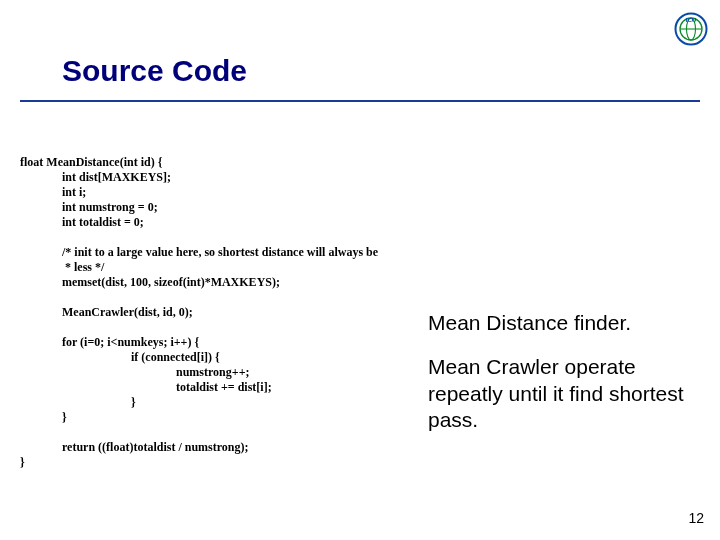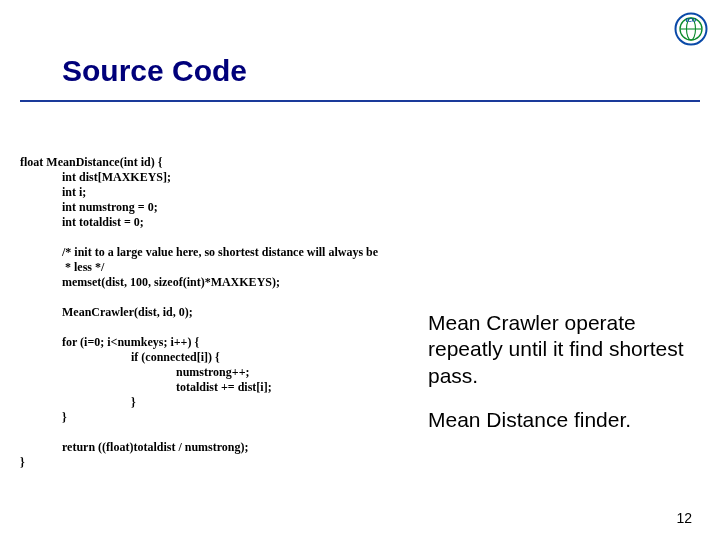--- a/index.html
+++ b/index.html
@@ -63,21 +63,21 @@
     font-family: Arial, Helvetica, sans-serif;
     font-size: 21px;
     line-height: 1.25;
     color: #000;
   }
   .explain p {
     margin: 0 0 18px 0;
   }
   .page-num {
     position: absolute;
-    right: 28px;
+    right: 16px;
     bottom: 14px;
     font-family: Arial, Helvetica, sans-serif;
     font-size: 14px;
     color: #000;
   }
 </style>
 </head>
 <body>
 
 <div class="slide">
@@ -111,19 +111,19 @@
                                      if (connected[i]) {
                                                     numstrong++;
                                                     totaldist += dist[i];
                                      }
               }
 
               return ((float)totaldist / numstrong);
 }</div>
 
   <div class="explain">
+    <p>Mean Distance finder.</p>
     <p>Mean Crawler operate repeatly until it find shortest pass.</p>
-    <p>Mean Distance finder.</p>
   </div>
 
   <div class="page-num">12</div>
 
 </div>
 
 </body></html>

